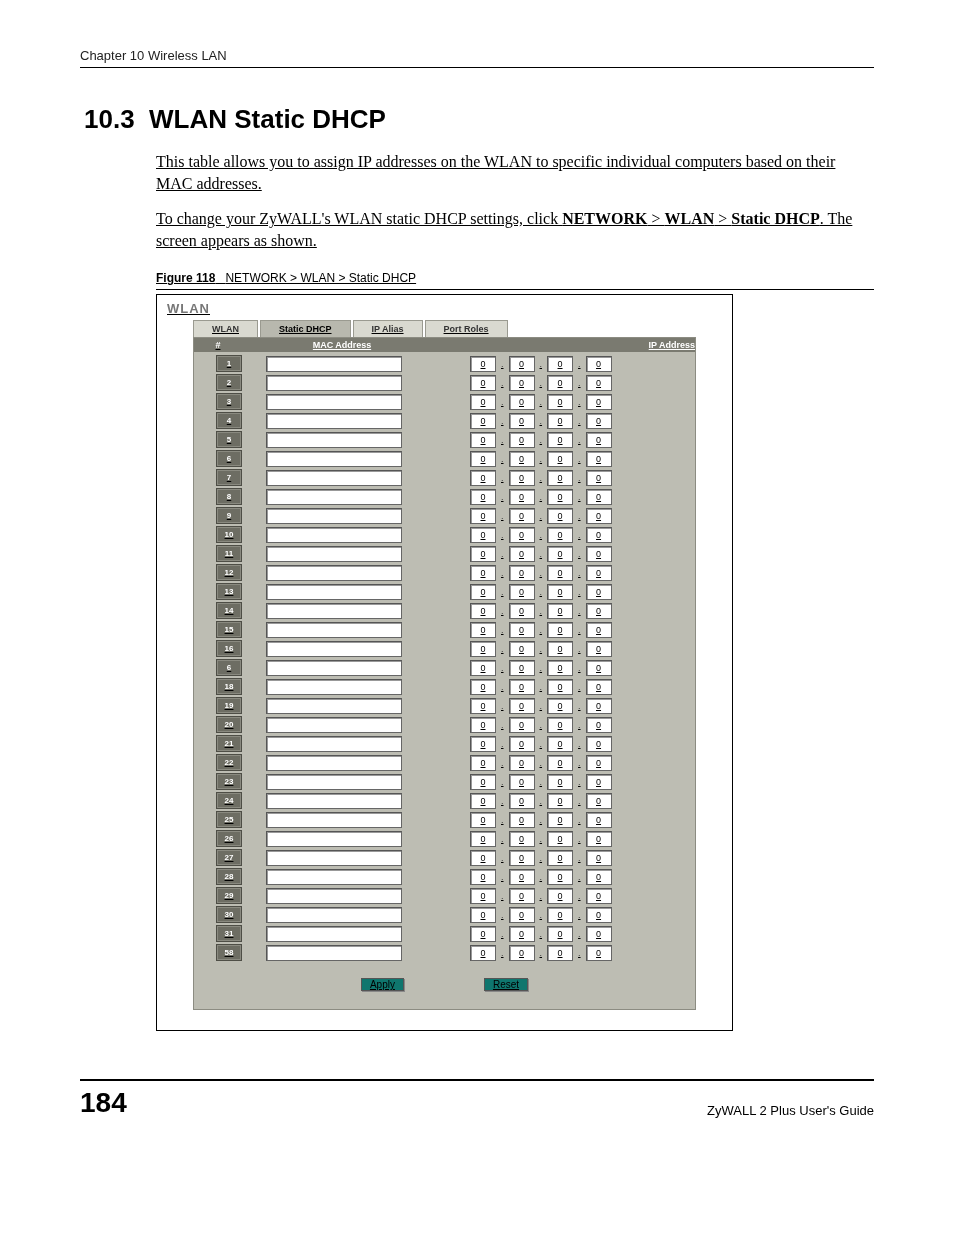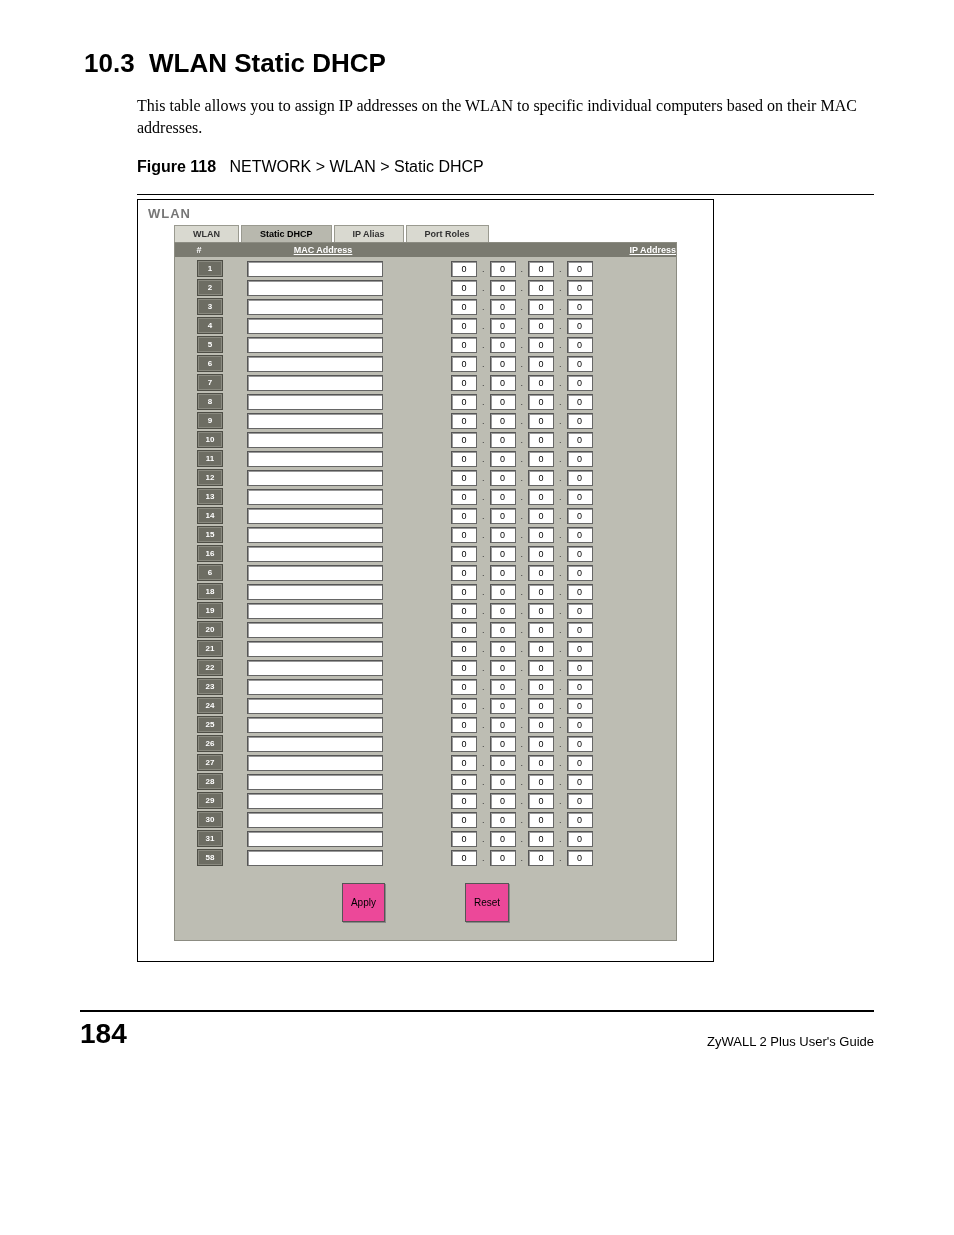--- a/index.html
+++ b/index.html
@@ -20,34 +20,35 @@
     border-bottom:1px solid #000;
     margin-bottom:36px;
   }
   h2.section-head{
     font-family:Arial,Helvetica,sans-serif;
     font-weight:bold;
     font-size:26px;
     margin:0 0 16px 4px;
   }
   .body-block{
-    margin-left:57px;
+    margin-left:76px;
+    text-decoration:underline;
   }
   .body-block p{
     font-size:16px;
     line-height:1.35;
     margin:0 0 14px 0;
   }
   .body-block b{font-weight:bold;}
   .figure-caption{
     font-family:Arial,Helvetica,sans-serif;
-    font-size:16px;
+    font-size:12px;
     margin:20px 0 4px 0;
     border-bottom:1px solid #000;
-    padding-bottom:18px;
+    padding-bottom:4px;
   }
   .figure-caption .fig-label{font-weight:bold;}
   
   .shot{
     border:1px solid #000;
     width:575px;
     background:#fff;
     font-family:Verdana,Arial,sans-serif;
     font-size:10px;
     color:#333;
@@ -131,22 +132,22 @@
     text-align:center;font-size:9px;font-family:Verdana,sans-serif;
     padding:0;
   }
   .row .ip .dot{font-size:9px;color:#333;padding:0 1px;}
   .btn-row{
     display:flex;justify-content:center;gap:80px;
     margin-top:16px;
   }
   .btn{
     font-family:Verdana,sans-serif;font-size:10px;
-    background:#ec4899;border:1px solid #555;
-    padding:13px 8px;
+    background:#0f766e;border:1px solid #555;
+    padding:0 8px;
     box-shadow:1px 1px 0 #888;
     cursor:pointer;
   }
   
   .page-foot{
     margin-top:48px;
     border-top:2px solid #000;
     display:flex;justify-content:space-between;align-items:flex-start;
     padding-top:6px;
   }
@@ -159,27 +160,31 @@
     font-size:13px;
     padding-top:8px;
     margin-top:8px;
   }
 </style>
 </head>
 <body>
 
 <div class="page">
 
+  <div class="running-head">Chapter 10 Wireless LAN</div>
 
   <h2 class="section-head">
     <span>10.3</span>&nbsp;&nbsp;<span>WLAN Static DHCP</span>
   </h2>
 
   <div class="body-block">
     <p>This table allows you to assign IP addresses on the WLAN to specific individual computers based on their MAC addresses.</p>
+    <p>
+      <span>To change your ZyWALL's WLAN static DHCP settings, click </span><b>NETWORK</b><span> &gt; </span><b>WLAN</b><span> &gt; </span><b>Static DHCP</b><span>. The screen appears as shown.</span>
+    </p>
 
     <div class="figure-caption">
       <span class="fig-label">Figure 118</span>&nbsp;&nbsp;&nbsp;<span>NETWORK &gt; WLAN &gt; Static DHCP</span>
     </div>
 
     <div class="shot">
       <div class="shot-title">WLAN</div>
 
       <div class="tabs">
         <div class="tab">WLAN</div>

